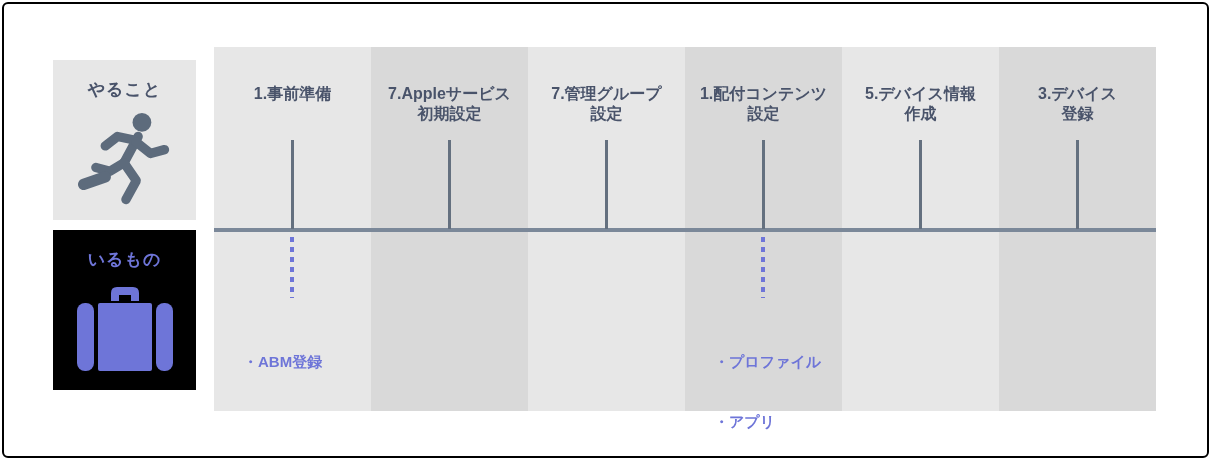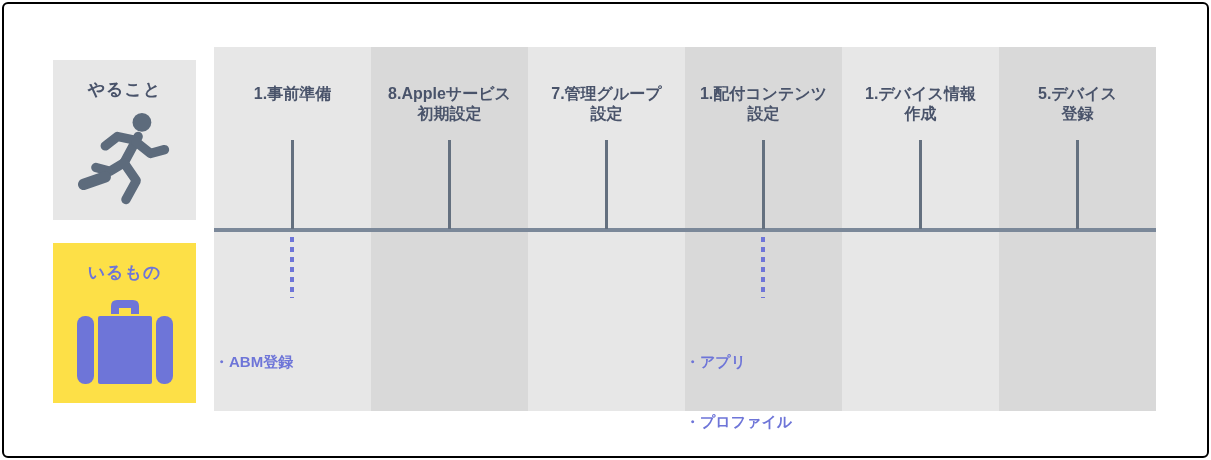--- a/index.html
+++ b/index.html
@@ -26,21 +26,21 @@
 
   
   .side-box {
     position: absolute;
     left: 53px;
     width: 143px;
     height: 160px;
     text-align: center;
   }
   .box-todo   { top: 60px;  background: #e7e7e7; }
-  .box-needed { top: 243px; background: #fde047; }
+  .box-needed { top: 230px; background: #000000; }
   .side-label {
     padding-top: 18px;
     font-size: 17px;
     font-weight: bold;
     letter-spacing: 1px;
   }
   .box-todo   .side-label { color: #49536a; }
   .box-needed .side-label { color: #6e75d8; }
   .side-icon  { display: block; margin: 8px auto 0 auto; }
 
@@ -59,20 +59,21 @@
     text-align: center;
     font-size: 16px;
     line-height: 20px;
     font-weight: bold;
     color: #49536a;
     white-space: pre-line;
   }
   .col-items {
     position: absolute;
     top: 265px; left: 0; right: 0;
+    padding-left: 29px;
     text-align: left;
     font-size: 15px;
     line-height: 20px;
     font-weight: bold;
     color: #6e75d8;
     white-space: pre;
   }
 
   
   .timeline {
@@ -130,43 +131,43 @@
   </div>
 
   <div class="columns">
     <div class="col">
       <div class="col-title">1.事前準備</div>
       <div class="col-items">
         <div>・ABM登録</div>
       </div>
     </div>
     <div class="col">
-      <div class="col-title">8.Appleサービス
+      <div class="col-title">7.Appleサービス
 初期設定</div>
     </div>
     <div class="col">
       <div class="col-title">7.管理グループ
 設定</div>
     </div>
     <div class="col">
       <div class="col-title">1.配付コンテンツ
 設定</div>
       <div class="col-items">
+        <div>・プロファイル</div>
         <div>・アプリ</div>
-        <div>・プロファイル</div>
         
         
       </div>
     </div>
     <div class="col">
-      <div class="col-title">1.デバイス情報
+      <div class="col-title">5.デバイス情報
 作成</div>
     </div>
     <div class="col">
-      <div class="col-title">5.デバイス
+      <div class="col-title">3.デバイス
 登録</div>
     </div>
   </div>
 
   <div class="timeline"></div>
   <div class="tick" style="left:290.5px"></div>
   <div class="tick" style="left:447.5px"></div>
   <div class="tick" style="left:604.5px"></div>
   <div class="tick" style="left:761.5px"></div>
   <div class="tick" style="left:918.5px"></div>

